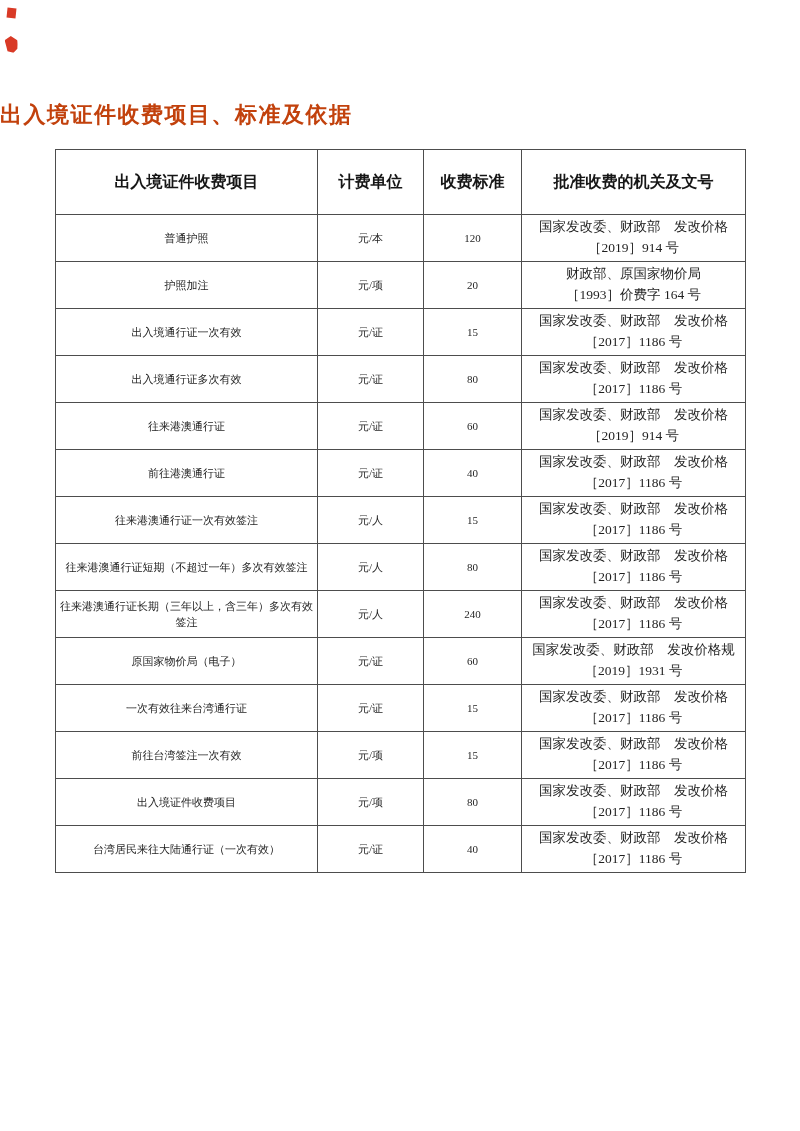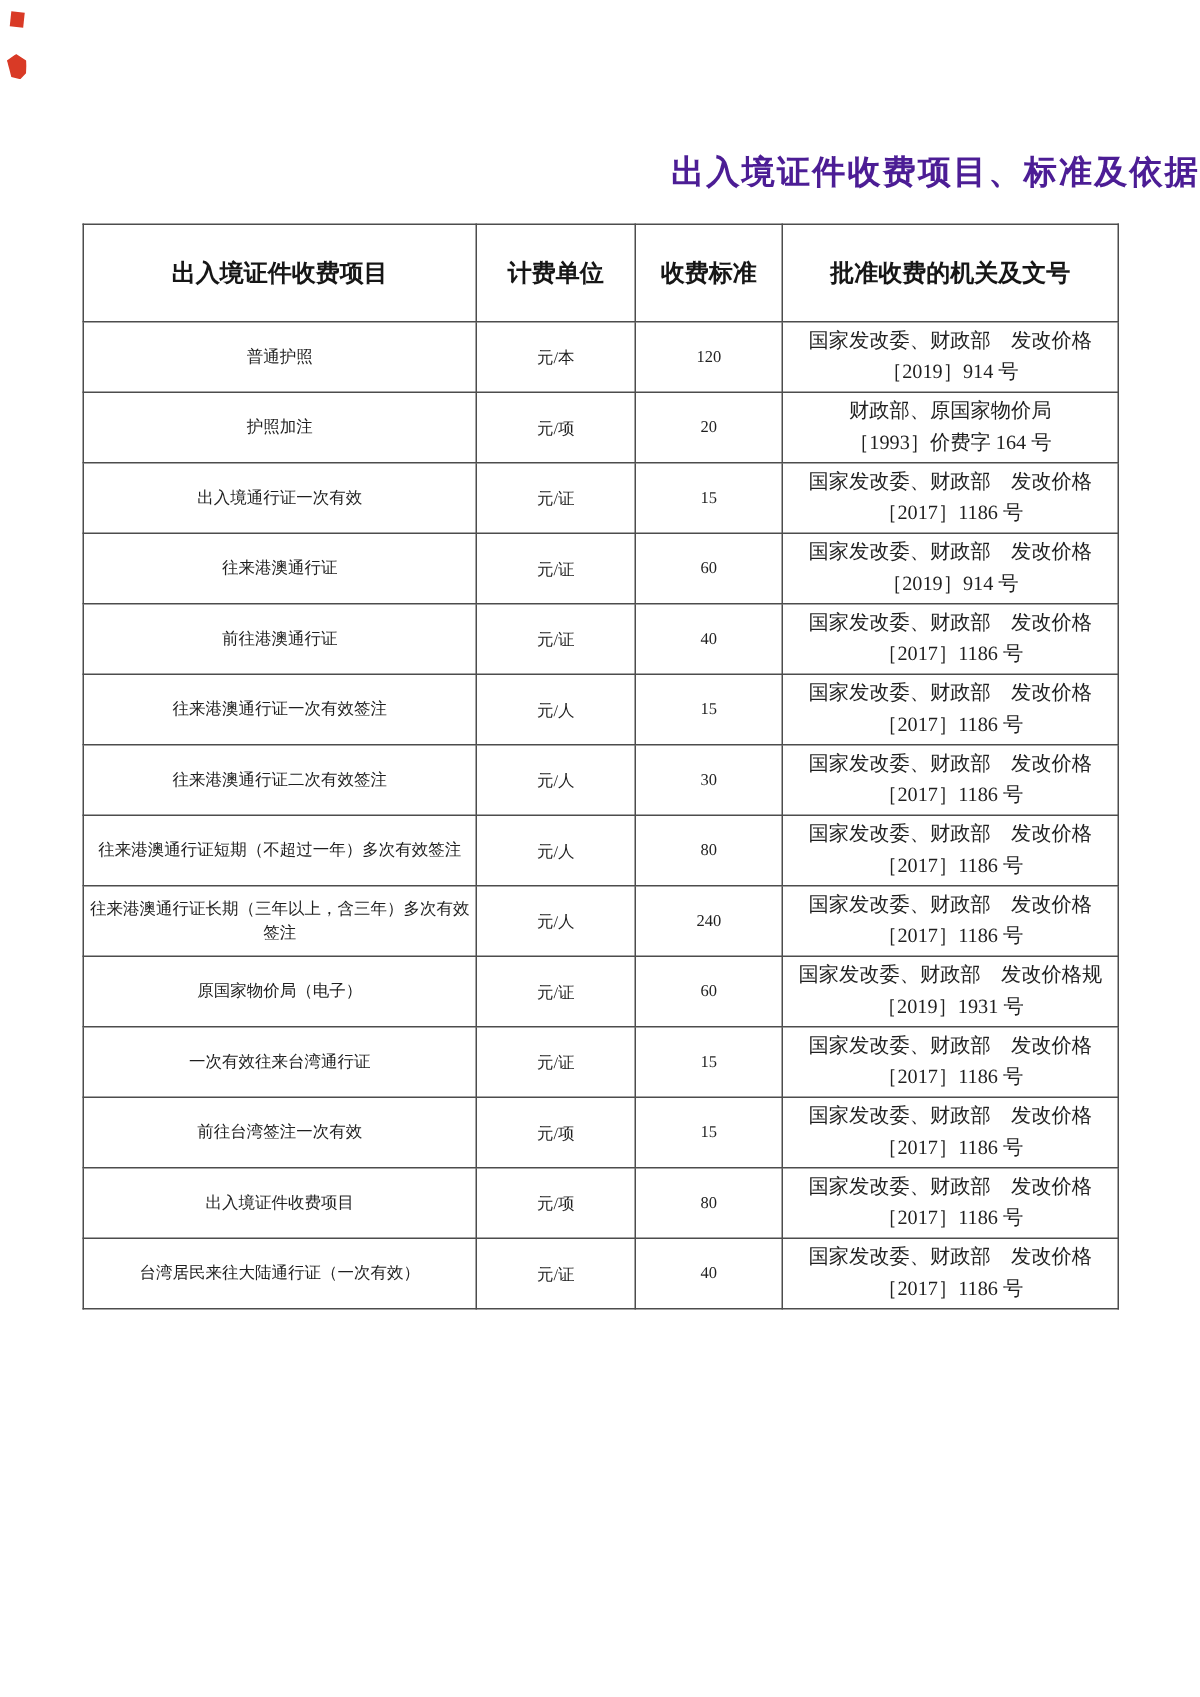--- a/index.html
+++ b/index.html
@@ -15,25 +15,25 @@
     font-family: "Liberation Serif", "DejaVu Serif", serif;
     color: #1f1f1f;
     overflow: hidden;
   }
   .doc-title {
     position: absolute;
     top: 100px;
     left: 0;
     width: 100%;
     margin: 0;
-    text-align: right;
+    text-align: left;
     font-size: 22px;
     font-weight: bold;
     letter-spacing: 1.5px;
-    color: #4c1d95;
+    color: #c2410c;
   }
   table.fee-table {
     position: absolute;
     left: 55px;
     top: 149px;
     width: 690px;
     border-collapse: collapse;
     table-layout: fixed;
   }
   .fee-table th,
@@ -133,20 +133,29 @@
     <tr>
       <td class="cell-item">出入境通行证一次有效</td>
       <td class="cell-unit">元/证</td>
       <td class="cell-fee">15</td>
       <td class="cell-auth">
         <div class="auth-line">国家发改委、财政部　发改价格</div>
         <div class="auth-line">［2017］1186 号</div>
       </td>
     </tr>
 
+    <tr>
+      <td class="cell-item">出入境通行证多次有效</td>
+      <td class="cell-unit">元/证</td>
+      <td class="cell-fee">80</td>
+      <td class="cell-auth">
+        <div class="auth-line">国家发改委、财政部　发改价格</div>
+        <div class="auth-line">［2017］1186 号</div>
+      </td>
+    </tr>
 
     <tr>
       <td class="cell-item">往来港澳通行证</td>
       <td class="cell-unit">元/证</td>
       <td class="cell-fee">60</td>
       <td class="cell-auth">
         <div class="auth-line">国家发改委、财政部　发改价格</div>
         <div class="auth-line">［2019］914 号</div>
       </td>
     </tr>
@@ -164,29 +173,20 @@
     <tr>
       <td class="cell-item">往来港澳通行证一次有效签注</td>
       <td class="cell-unit">元/人</td>
       <td class="cell-fee">15</td>
       <td class="cell-auth">
         <div class="auth-line">国家发改委、财政部　发改价格</div>
         <div class="auth-line">［2017］1186 号</div>
       </td>
     </tr>
 
-    <tr>
-      <td class="cell-item">往来港澳通行证二次有效签注</td>
-      <td class="cell-unit">元/人</td>
-      <td class="cell-fee">30</td>
-      <td class="cell-auth">
-        <div class="auth-line">国家发改委、财政部　发改价格</div>
-        <div class="auth-line">［2017］1186 号</div>
-      </td>
-    </tr>
 
     <tr>
       <td class="cell-item">往来港澳通行证短期（不超过一年）多次有效签注</td>
       <td class="cell-unit">元/人</td>
       <td class="cell-fee">80</td>
       <td class="cell-auth">
         <div class="auth-line">国家发改委、财政部　发改价格</div>
         <div class="auth-line">［2017］1186 号</div>
       </td>
     </tr>

